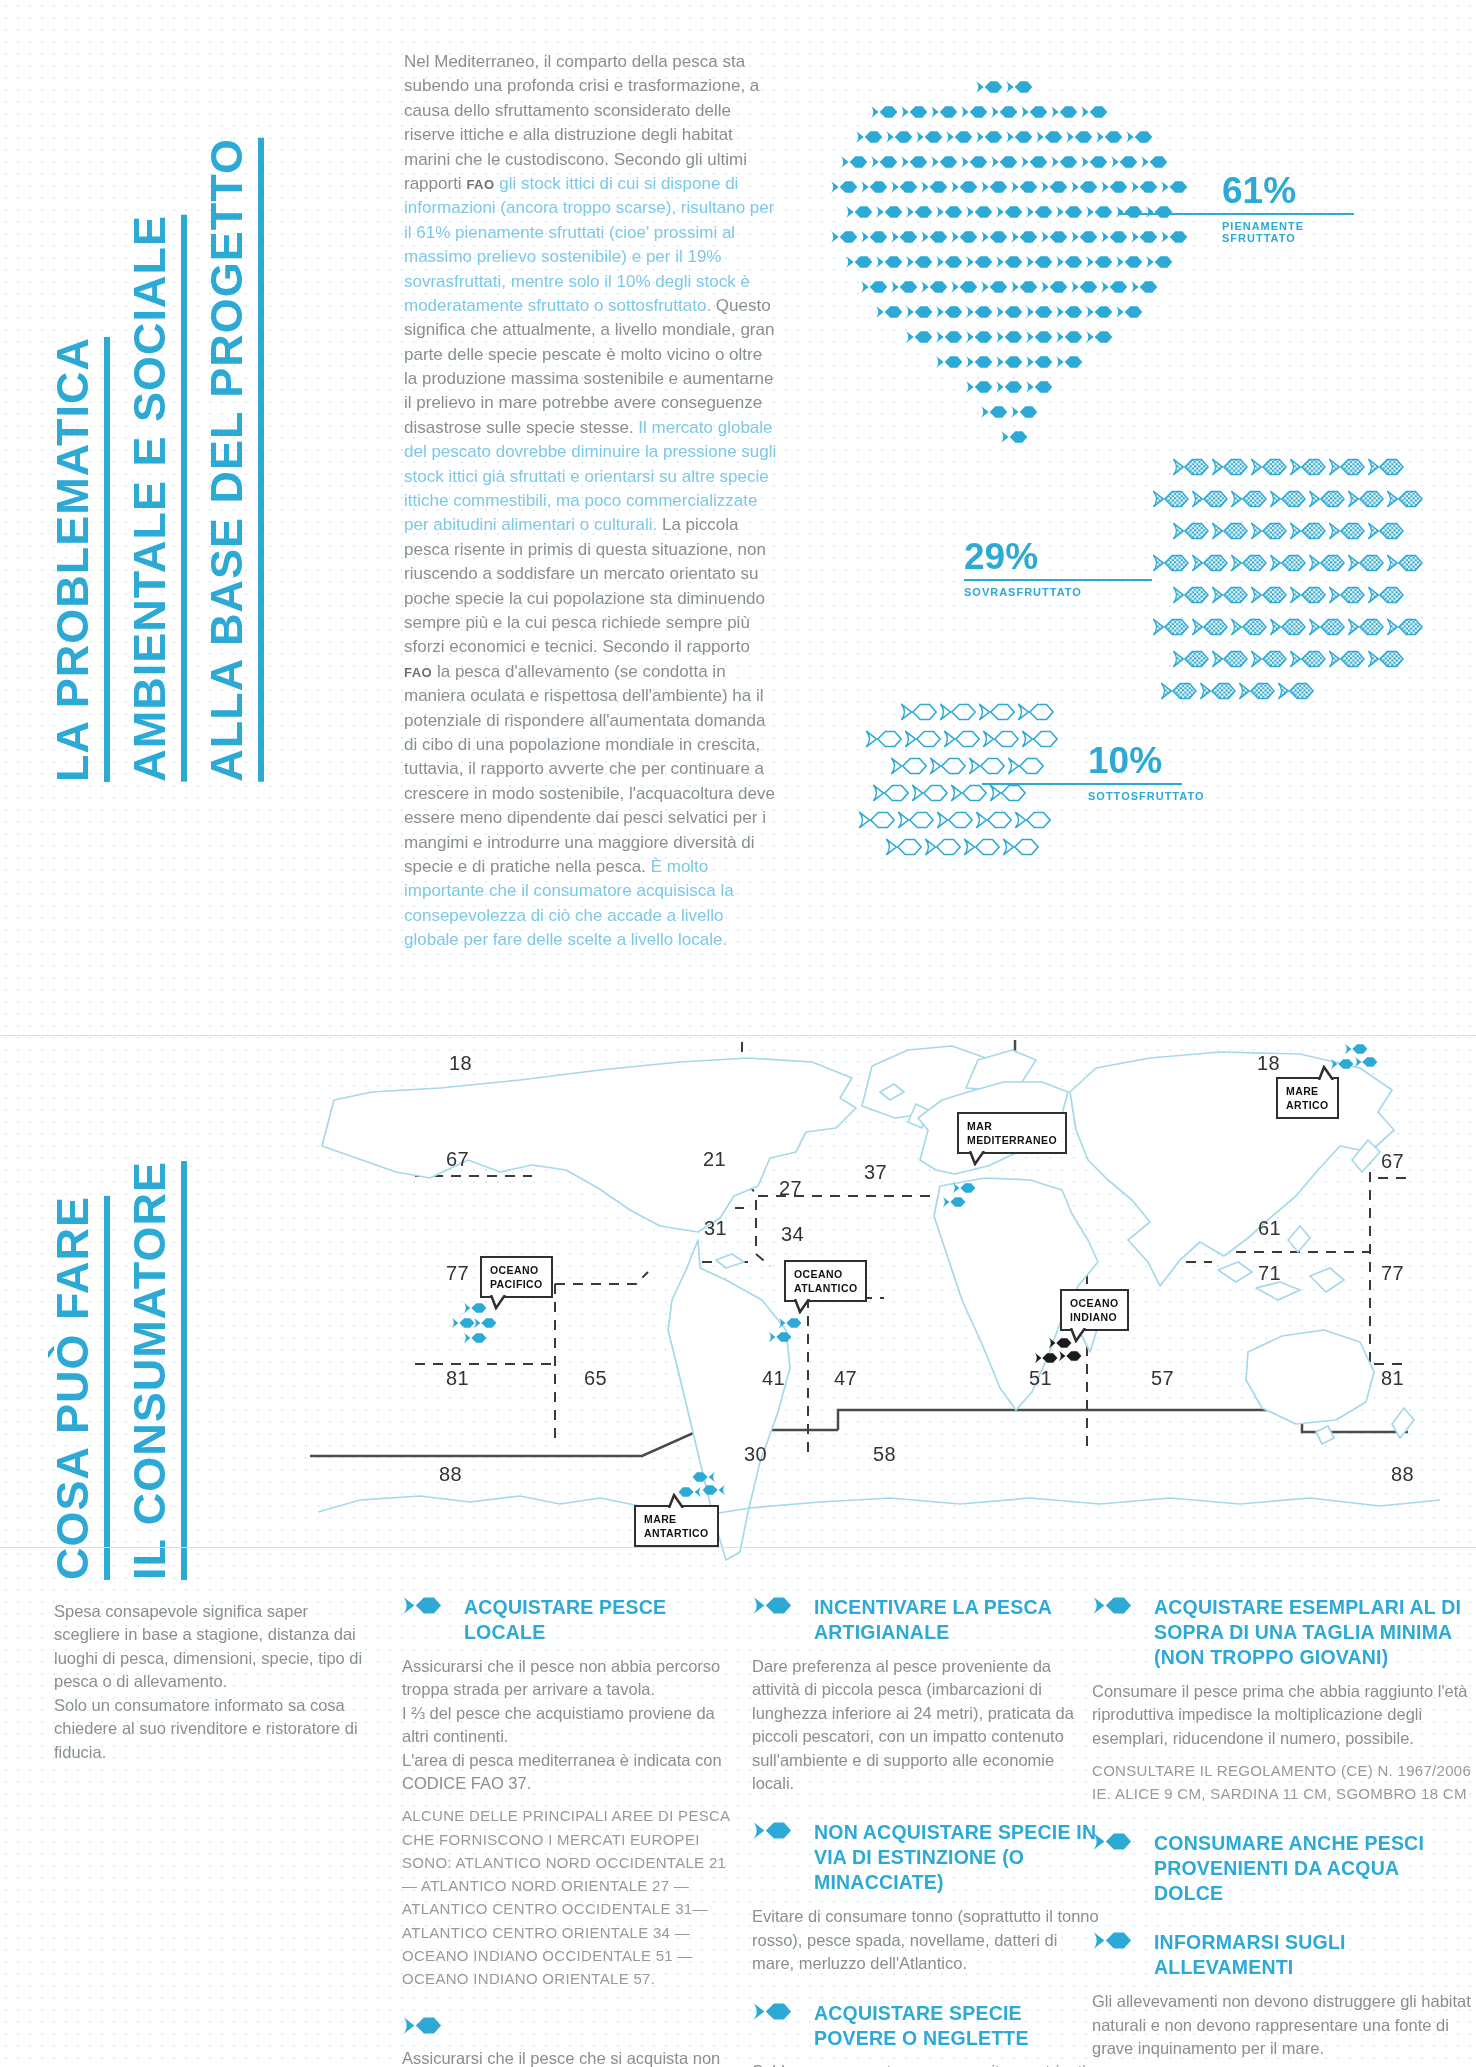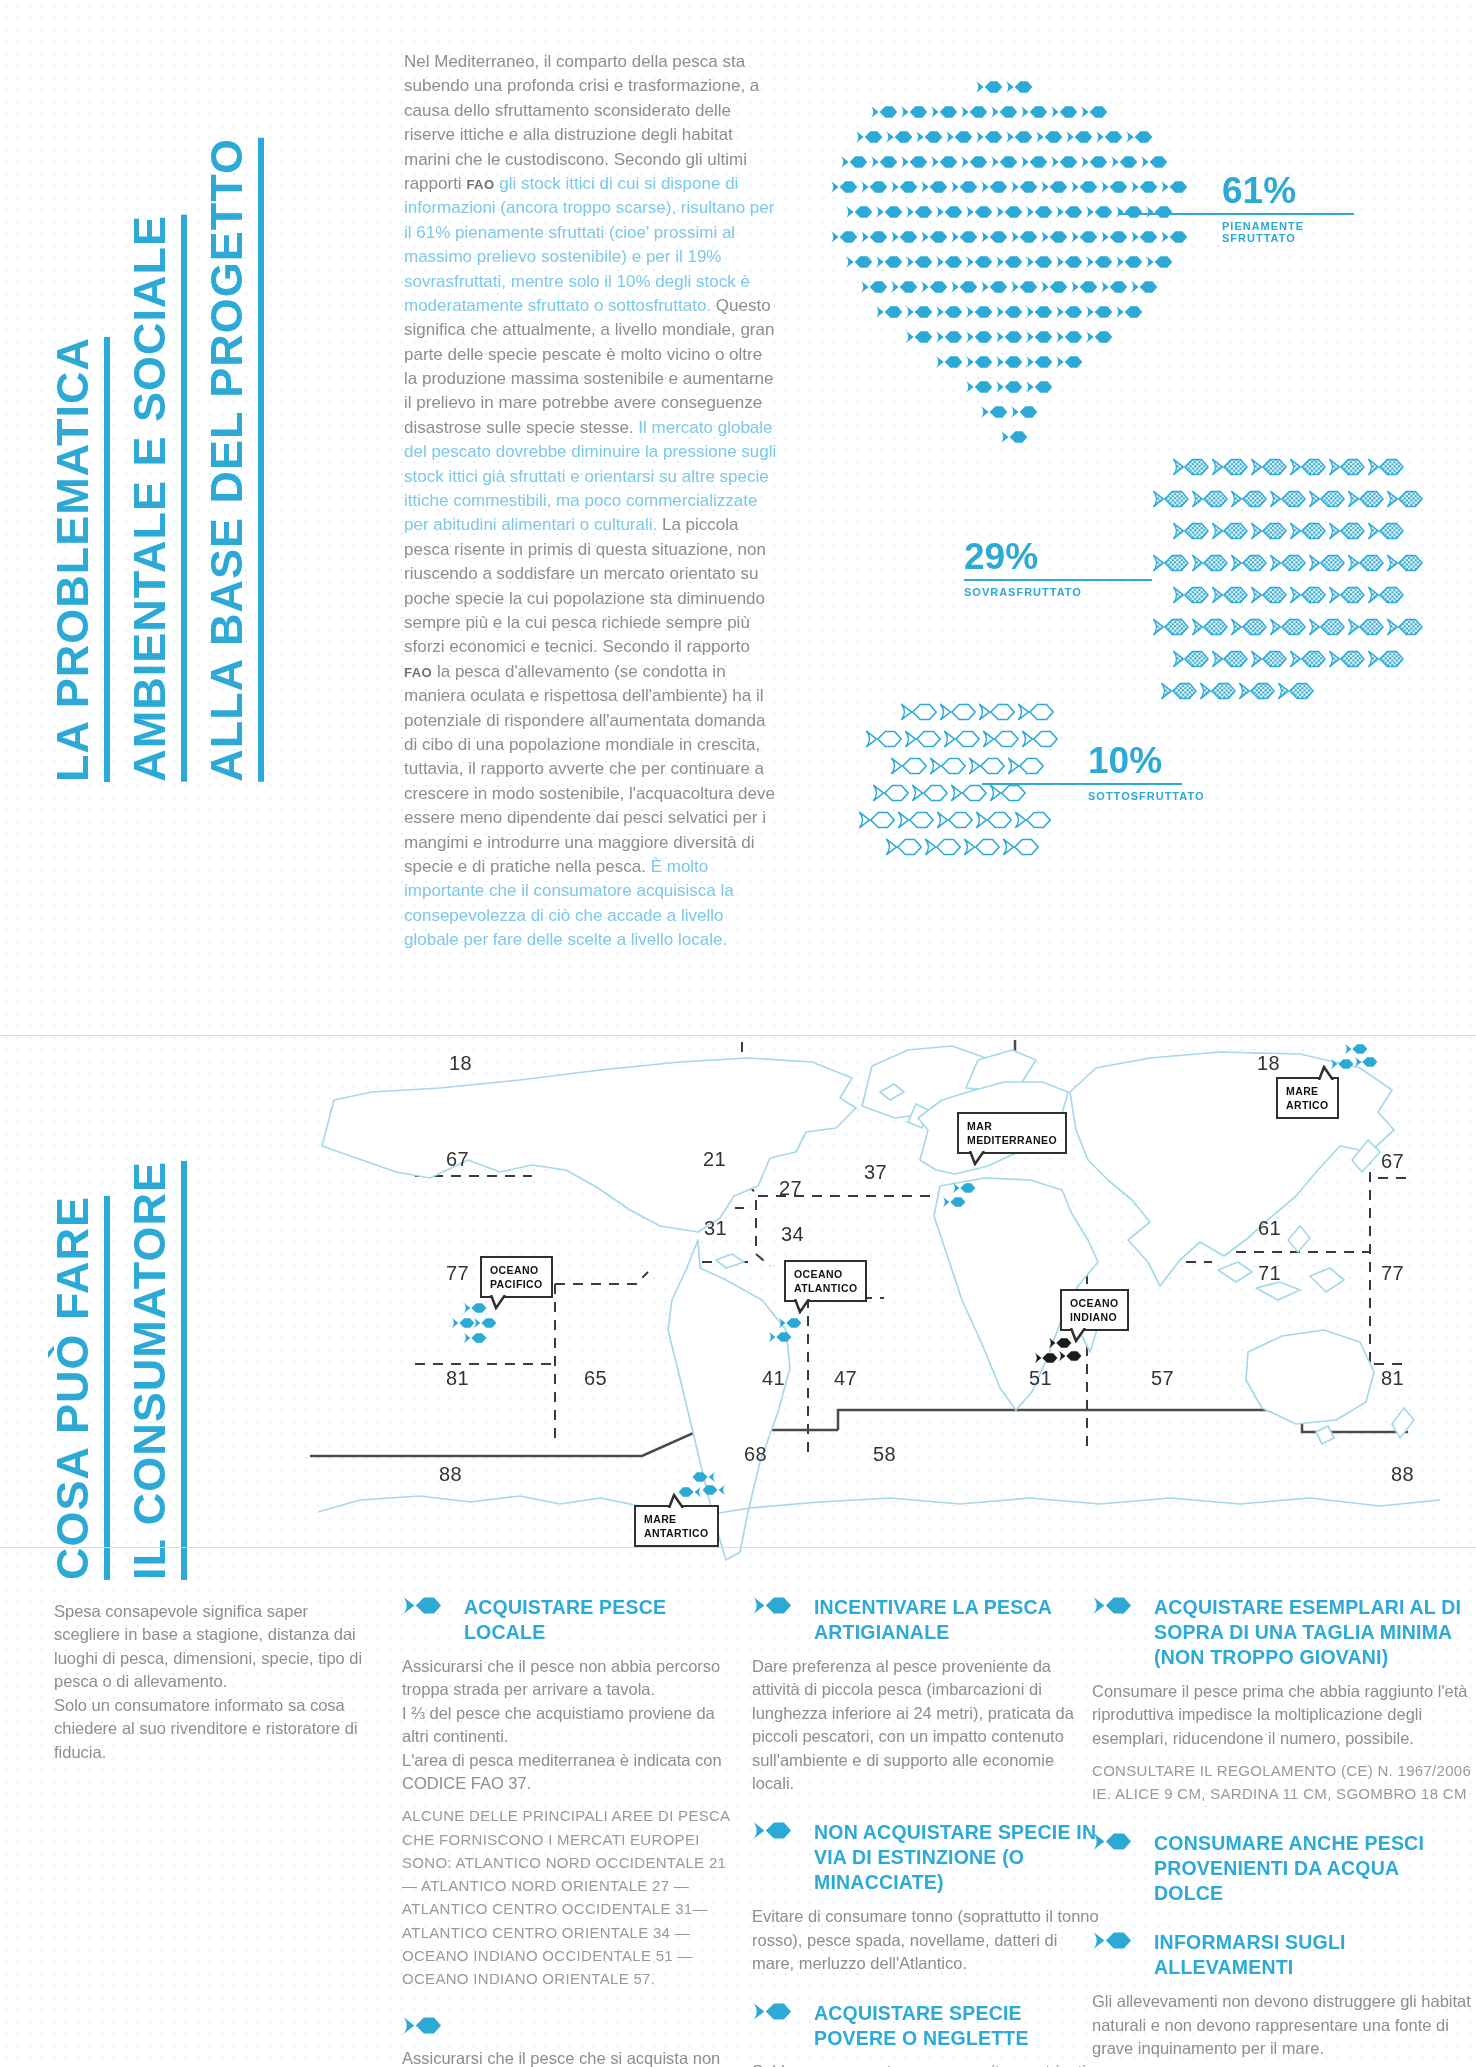--- a/index.html
+++ b/index.html
@@ -777,21 +777,21 @@
       <div class="map-num" style="left: 1381px; top: 1262px;">77</div>
       <div class="map-num" style="left: 1258px; top: 1217px;">61</div>
       <div class="map-num" style="left: 1258px; top: 1262px;">71</div>
       <div class="map-num" style="left: 446px; top: 1367px;">81</div>
       <div class="map-num" style="left: 1381px; top: 1367px;">81</div>
       <div class="map-num" style="left: 584px; top: 1367px;">65</div>
       <div class="map-num" style="left: 762px; top: 1367px;">41</div>
       <div class="map-num" style="left: 834px; top: 1367px;">47</div>
       <div class="map-num" style="left: 1029px; top: 1367px;">51</div>
       <div class="map-num" style="left: 1151px; top: 1367px;">57</div>
-      <div class="map-num" style="left: 744px; top: 1443px;">68</div>
+      <div class="map-num" style="left: 744px; top: 1443px;">30</div>
       <div class="map-num" style="left: 873px; top: 1443px;">58</div>
       <div class="map-num" style="left: 439px; top: 1463px;">88</div>
       <div class="map-num" style="left: 1391px; top: 1463px;">88</div>
       <div class="callout" style="left: 480px; top: 1256px;">OCEANO
 PACIFICO<svg viewBox="0 0 18 15" class="ptr b" style="left: 8px;">
           <path d="M1,0 L6,13 L15,0" fill="#fff" stroke="#2f2f2f" stroke-width="2.5"></path>
         </svg></div>
       <svg viewBox="0 0 42 24" width="24" height="14" class="fish fish-solid map-fish" style="left: 463px; top: 1301px;">
         <use href="#fish-sym"></use>
       </svg>

